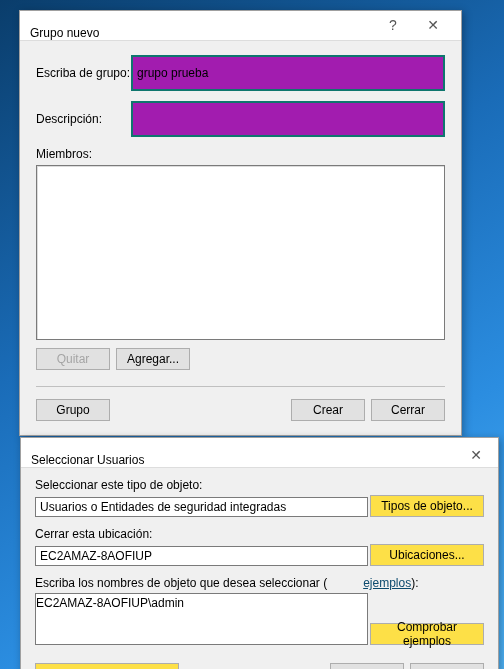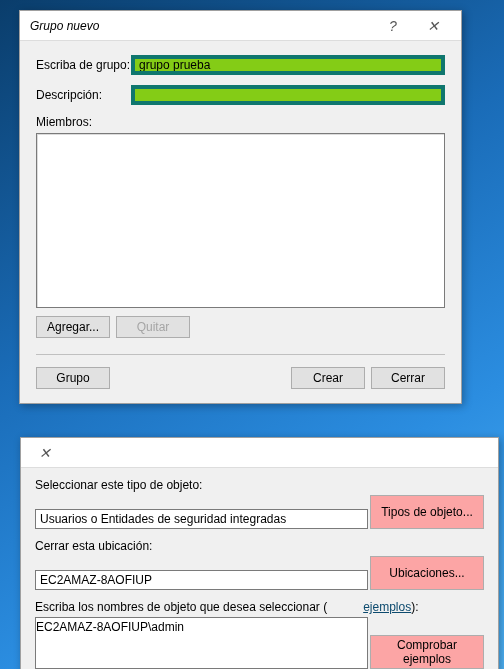--- a/index.html
+++ b/index.html
@@ -16,24 +16,23 @@
   .window {
     position: absolute;
     background: #f0f0f0;
     border: 1px solid #a0a0a0;
     box-shadow: 2px 2px 8px rgba(0,0,0,0.3);
   }
   .titlebar {
     height: 30px;
     background: #fff;
     display: flex;
-    align-items: center;
+    align-items: flex-end;
     padding: 0 8px 0 10px;
     border-bottom: 1px solid #ddd;
-    font-style: italic;
   }
   .titlebar .title {
     flex: 1;
     font-size: 12px;
   }
   .titlebar .winbtn {
     width: 40px;
     height: 30px;
     display: flex;
     align-items: center;
@@ -50,23 +49,23 @@
     align-items: center;
     margin-bottom: 10px;
   }
   .form-label {
     width: 95px;
     font-size: 12px;
     line-height: 1.2;
   }
   .text-input {
     flex: 1;
-    height: 20px;
-    border: 4px solid #0f766e;
-    background: #84cc16;
+    height: 36px;
+    border: 2px solid #0f766e;
+    background: #a21caf;
     padding: 1px 4px;
     font-size: 12px;
     font-family: inherit;
   }
   .section-label {
     font-size: 12px;
     margin-bottom: 4px;
     margin-top: 4px;
   }
   .listbox {
@@ -128,22 +127,22 @@
     height: 20px;
     border: 1px solid #7a7a7a;
     background: #fff;
     padding: 2px 4px;
     font-size: 12px;
     line-height: 14px;
     overflow: hidden;
   }
   .btn-wide {
     width: 114px;
-    height: 34px;
-    background: #fca5a5;
+    height: 22px;
+    background: #fde047;
     border: 1px solid #adadad;
     font-size: 12px;
     font-family: inherit;
     cursor: pointer;
     display: inline-flex;
     align-items: center;
     justify-content: center;
   }
   .object-textarea {
     flex: 1;
@@ -193,36 +192,37 @@
       <div class="form-label">Escriba de grupo:</div>
       <input class="text-input" type="text" value="grupo prueba" style="">
     </div>
     <div class="form-row">
       <div class="form-label">Descripción:</div>
       <input class="text-input" type="text" value="" style="">
     </div>
     <div class="section-label">Miembros:</div>
     <div class="listbox"></div>
     <div class="btn-row">
+      <button class="btn" disabled="">Quitar</button>
       <button class="btn">Agregar...</button>
-      <button class="btn" disabled="">Quitar</button>
     </div>
     <div class="divider"></div>
     <div class="bottom-buttons">
       <button class="btn">Grupo</button>
       <div class="right">
         <button class="btn">Crear</button>
         <button class="btn">Cerrar</button>
       </div>
     </div>
   </div>
 </div>
 
 <div class="window" style="left:20px; top:437px; width:479px;">
   <div class="titlebar">
+    <span class="title">Seleccionar Usuarios</span>
     <span class="closex">✕</span>
   </div>
   <div class="content" style="padding:10px 14px 14px 14px;">
     <div class="section-label2" style="margin-top:0">Seleccionar este tipo de objeto:</div>
     <div class="row2">
       <div class="display-field">Usuarios o Entidades de seguridad integradas</div>
       <button class="btn-wide">Tipos de objeto...</button>
     </div>
 
     <div class="section-label2">Cerrar esta ubicación:</div>

